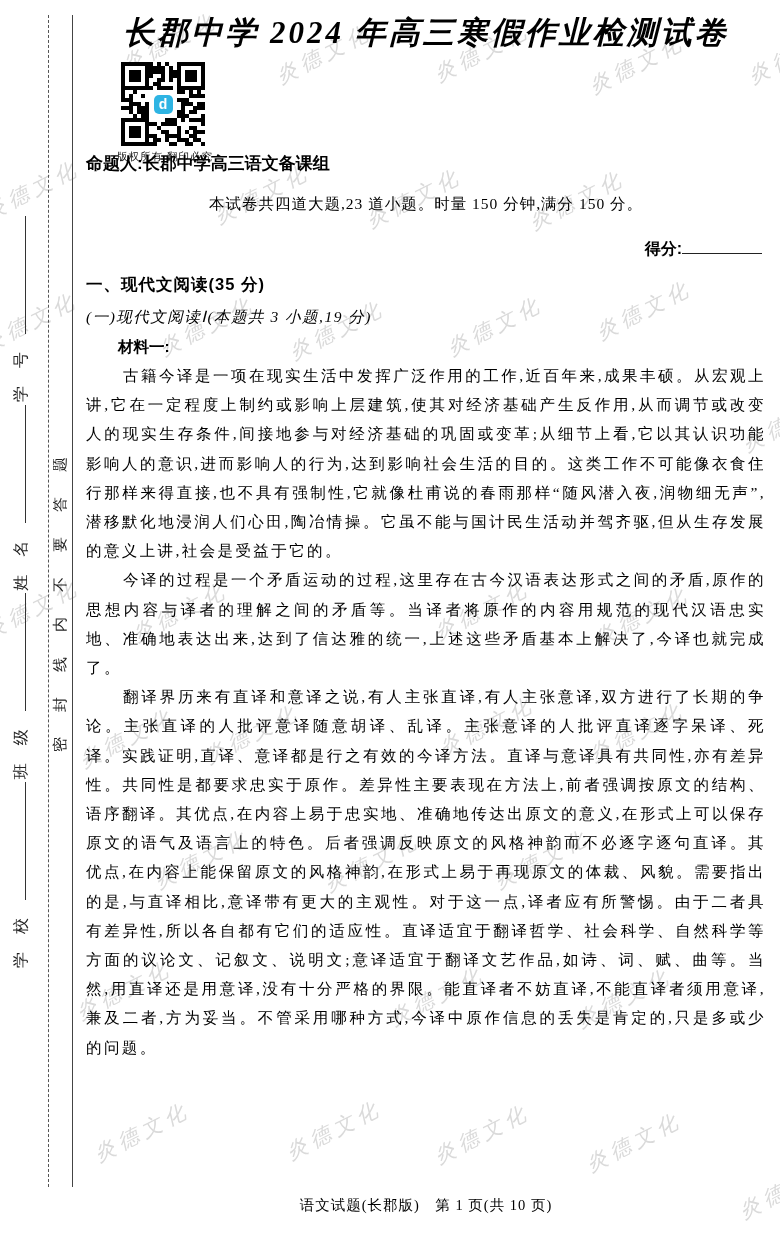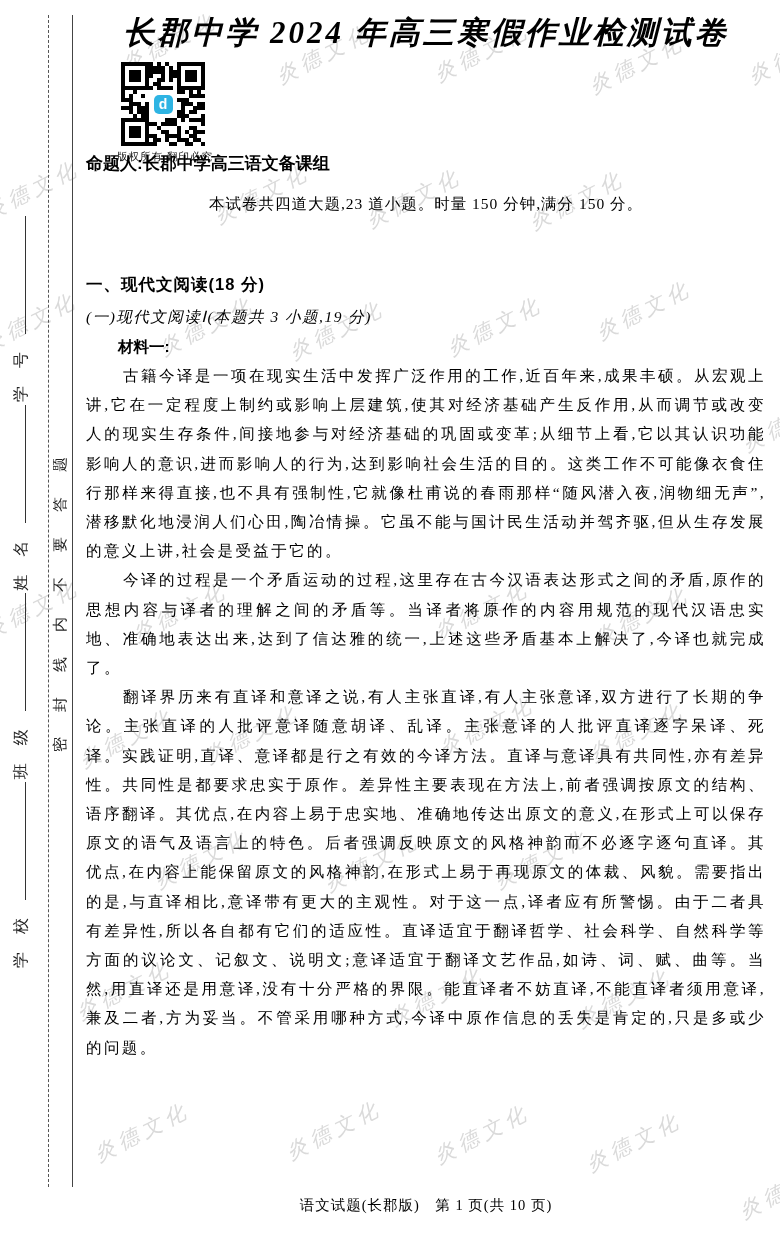--- a/index.html
+++ b/index.html
@@ -264,23 +264,26 @@
         <div class="qr-logo">
           <span class="qr-logo-inner">d</span>
         </div>
       </div>
       <div class="qr-caption">版权所有  翻印必究</div>
     </div>
 
     <div class="proposer">命题人:长郡中学高三语文备课组</div>
     <div class="exam-info">本试卷共四道大题,23 道小题。时量 150 分钟,满分 150 分。</div>
 
+    <div class="score-line">
+      <span class="score-label">得分:</span><span class="score-blank"></span>
+    </div>
 
     <div class="body-text">
-      <div class="sec-title">一、现代文阅读(18 分)</div>
+      <div class="sec-title">一、现代文阅读(35 分)</div>
       <div class="part-title">(一)现代文阅读Ⅰ(本题共 3 小题,19 分)</div>
       <div class="material-label">材料一:</div>
       <p>古籍今译是一项在现实生活中发挥广泛作用的工作,近百年来,成果丰硕。从宏观上讲,它在一定程度上制约或影响上层建筑,使其对经济基础产生反作用,从而调节或改变人的现实生存条件,间接地参与对经济基础的巩固或变革;从细节上看,它以其认识功能影响人的意识,进而影响人的行为,达到影响社会生活的目的。这类工作不可能像衣食住行那样来得直接,也不具有强制性,它就像杜甫说的春雨那样“随风潜入夜,润物细无声”,潜移默化地浸润人们心田,陶冶情操。它虽不能与国计民生活动并驾齐驱,但从生存发展的意义上讲,社会是受益于它的。</p>
       <p>今译的过程是一个矛盾运动的过程,这里存在古今汉语表达形式之间的矛盾,原作的思想内容与译者的理解之间的矛盾等。当译者将原作的内容用规范的现代汉语忠实地、准确地表达出来,达到了信达雅的统一,上述这些矛盾基本上解决了,今译也就完成了。</p>
       <p>翻译界历来有直译和意译之说,有人主张直译,有人主张意译,双方进行了长期的争论。主张直译的人批评意译随意胡译、乱译。主张意译的人批评直译逐字呆译、死译。实践证明,直译、意译都是行之有效的今译方法。直译与意译具有共同性,亦有差异性。共同性是都要求忠实于原作。差异性主要表现在方法上,前者强调按原文的结构、语序翻译。其优点,在内容上易于忠实地、准确地传达出原文的意义,在形式上可以保存原文的语气及语言上的特色。后者强调反映原文的风格神韵而不必逐字逐句直译。其优点,在内容上能保留原文的风格神韵,在形式上易于再现原文的体裁、风貌。需要指出的是,与直译相比,意译带有更大的主观性。对于这一点,译者应有所警惕。由于二者具有差异性,所以各自都有它们的适应性。直译适宜于翻译哲学、社会科学、自然科学等方面的议论文、记叙文、说明文;意译适宜于翻译文艺作品,如诗、词、赋、曲等。当然,用直译还是用意译,没有十分严格的界限。能直译者不妨直译,不能直译者须用意译,兼及二者,方为妥当。不管采用哪种方式,今译中原作信息的丢失是肯定的,只是多或少的问题。</p>
     </div>
 
     <div class="page-footer">语文试题(长郡版)　第 1 页(共 10 页)</div>
 
   </div>

